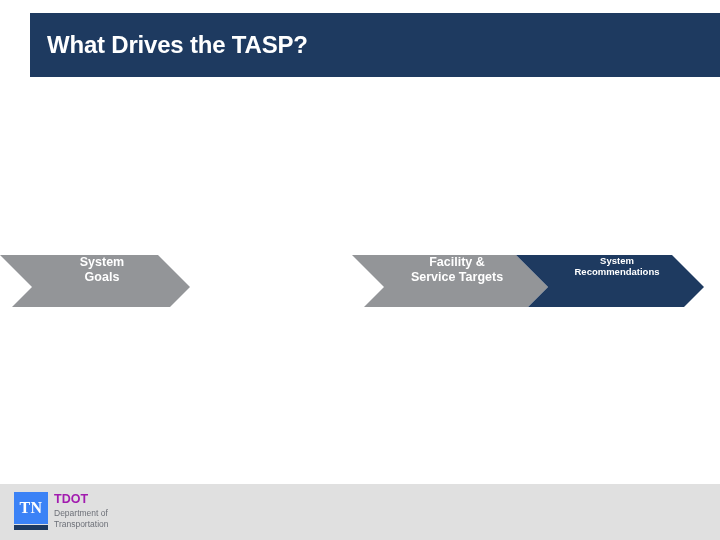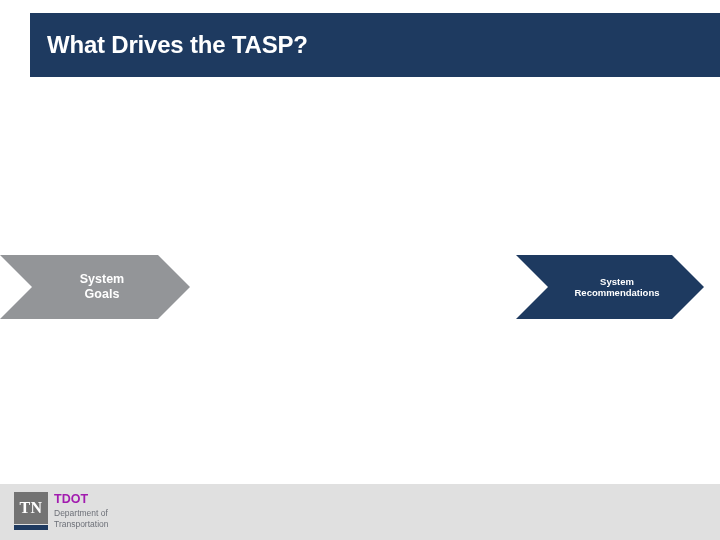--- a/index.html
+++ b/index.html
@@ -49,23 +49,22 @@
   .chevron-row {
     position: absolute;
     left: 0;
     top: 255px;
     width: 720px;
     height: 64px;
   }
   .chevron {
     position: absolute;
     top: 0;
-    height: 64px;
+    height: 52px;
     display: flex;
-    align-items: center;
     justify-content: center;
     box-sizing: border-box;
     text-align: center;
   }
   .chevron-label {
     color: #ffffff;
     font-weight: bold;
     line-height: 1.18;
     font-family: "Liberation Sans", sans-serif;
     white-space: pre-line;
@@ -124,21 +123,21 @@
     top: 492px;
     width: 160px;
     height: 42px;
   }
   .logo-mark {
     position: absolute;
     left: 0;
     top: 0;
     width: 34px;
     height: 32px;
-    background: #737373;
+    background: #3b82f6;
     display: flex;
     align-items: center;
     justify-content: center;
   }
   .logo-mark-text {
     color: #ffffff;
     font-family: "Liberation Serif", serif;
     font-weight: bold;
     font-size: 16px;
     letter-spacing: 0.5px;
@@ -182,20 +181,24 @@
   </div>
 
   <div class="chevron-row">
 
     <div class="chevron chev-1">
       <div class="chevron-label label-lg">System
 Goals</div>
     </div>
 
 
+    <div class="chevron chev-3">
+      <div class="chevron-label label-lg">Facility &amp;
+Service Targets</div>
+    </div>
 
     <div class="chevron chev-4">
       <div class="chevron-label label-sm">System
 Recommendations</div>
     </div>
 
   </div>
 
   <div class="footer-band"></div>
 

